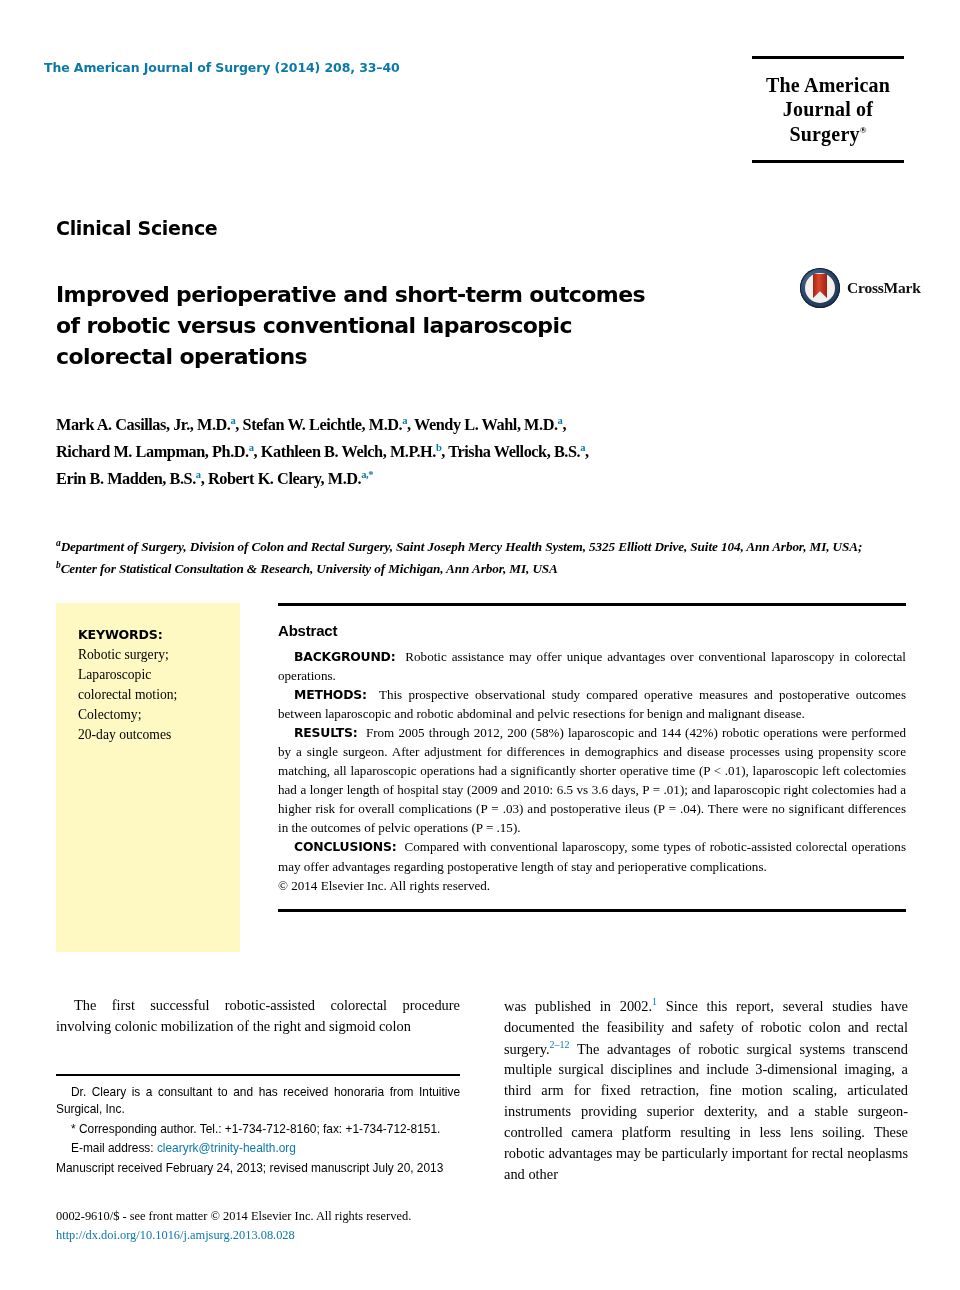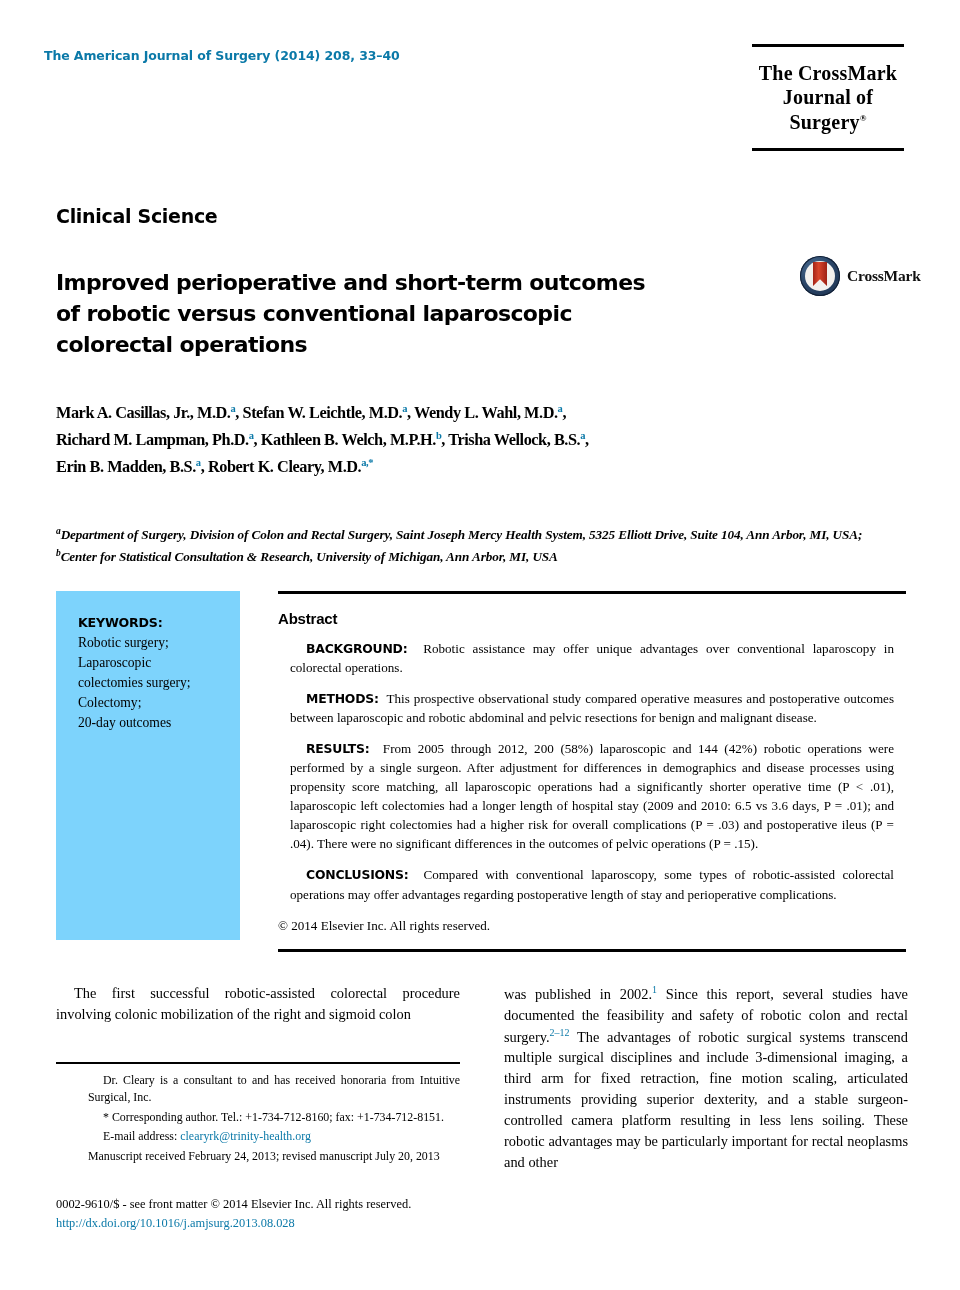--- a/index.html
+++ b/index.html
@@ -11,21 +11,21 @@
     width: 960px;
     height: 1290px;
     position: relative;
     font-family: "Liberation Serif", serif;
     color: #000000;
     overflow: hidden;
   }
 
   .page {
     position: absolute;
-    left: 0; top: 0;
+    left: 0; top: 12px;
     width: 960px;
     height: 926px;
     border-radius: 32px;
   }
 
   
   .running-head {
     position: absolute;
     left: 44px;
     top: 48px;
@@ -165,21 +165,21 @@
   }
   .affiliations sup { font-size: 9.5px; vertical-align: super; }
 
   
   .keywords-box {
     position: absolute;
     left: 56px;
     top: 591px;
     width: 184px;
     height: 349px;
-    background: #7dd3fc;
+    background: #fef9c3;
   }
   .keywords-inner {
     padding: 24px 0 0 22px;
   }
   .keywords-heading {
     font-family: "DejaVu Sans", sans-serif;
     font-weight: bold;
     font-size: 12.6px;
     letter-spacing: -0.2px;
     margin-bottom: 3px;
@@ -213,21 +213,21 @@
     margin-bottom: 8px;
   }
   .abstract-body {
     font-family: "Liberation Serif", serif;
     font-size: 13.1px;
     line-height: 1.455;
     text-align: justify;
   }
   .abstract-para {
     text-indent: 16px;
-    margin: 12px;
+    margin: 0;
   }
   .abs-label {
     font-family: "DejaVu Sans", sans-serif;
     font-weight: bold;
     font-size: 12.4px;
     letter-spacing: -0.2px;
   }
   .copyright-line {
     text-indent: 0;
     margin: 0;
@@ -268,25 +268,24 @@
     position: absolute;
     left: 56px;
     top: 1062px;
     width: 404px;
   }
   .footnote-rule {
     border-top: 2.6px solid #000;
     margin-bottom: 8px;
   }
   .footnote-text {
-    font-family: Liberation Serif, serif;
+    font-family: Liberation Sans, sans-serif;
     font-size: 11.9px;
     line-height: 1.46;
     text-align: justify;
-    margin-left: 32px;
   }
   .footnote-text p {
     margin: 0 0 2px 0;
     text-indent: 15px;
   }
   .footnote-text p.flush { text-indent: 0; }
   .link-teal { color: #0b79a8; }
 
   
   .footer {
@@ -302,21 +301,21 @@
 </style>
 </head>
 <body>
 
 <div class="page">
 
   <div class="running-head">The American Journal of Surgery (2014) 208, 33–40</div>
 
   <div class="journal-logo">
     <div class="logo-rule-top"></div>
-    <div class="logo-line">The CrossMark</div>
+    <div class="logo-line">The American</div>
     <div class="logo-line"><span>Journal of Surgery</span><sup>®</sup></div>
     <div class="logo-rule-bottom"></div>
   </div>
 
   <div class="section-label">Clinical Science</div>
 
   <h1 class="article-title">Improved perioperative and short-term outcomes of robotic versus conventional laparoscopic colorectal operations</h1>
 
   <div class="crossmark">
     <div class="crossmark-badge">
@@ -334,21 +333,21 @@
   <div class="affiliations">
     <sup>a</sup><span>Department of Surgery, Division of Colon and Rectal Surgery, Saint Joseph Mercy Health System, 5325 Elliott Drive, Suite 104, Ann Arbor, MI, USA; </span><sup>b</sup><span>Center for Statistical Consultation &amp; Research, University of Michigan, Ann Arbor, MI, USA</span>
   </div>
 
   <aside class="keywords-box">
     <div class="keywords-inner">
       <div class="keywords-heading">KEYWORDS:</div>
       <div class="keywords-list">
         <div>Robotic surgery;</div>
         <div>Laparoscopic</div>
-        <div>colectomies surgery;</div>
+        <div>colorectal motion;</div>
         <div>Colectomy;</div>
         <div>20-day outcomes</div>
       </div>
     </div>
   </aside>
 
   <section class="abstract">
     <div class="rule-thick-top"></div>
     <div class="abstract-heading">Abstract</div>
     <div class="abstract-body">

